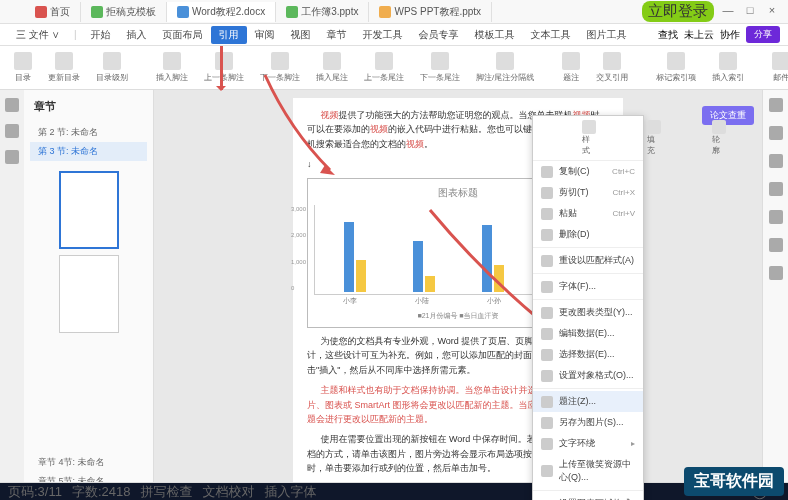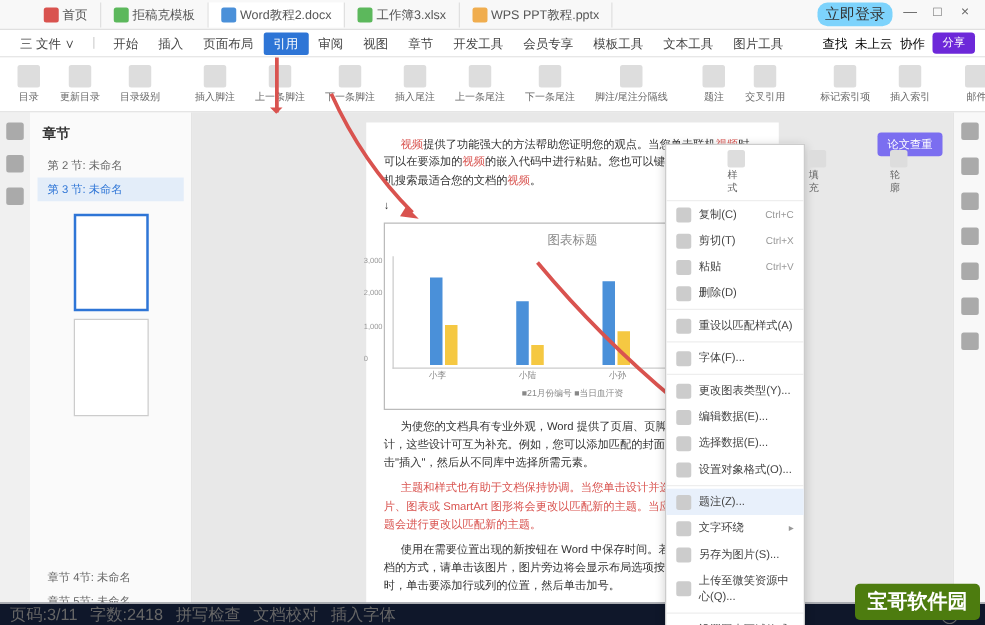--- a/index.html
+++ b/index.html
@@ -6,21 +6,21 @@
 body{width:788px;height:500px;background:#f5f5f5;font-size:10px;overflow:hidden;position:relative;}
 .titlebar{height:24px;background:#f8f8f8;display:flex;align-items:center;border-bottom:1px solid #e0e0e0;padding-left:25px;}
 .tab{padding:3px 10px;font-size:10px;color:#555;border-right:1px solid #e0e0e0;display:flex;align-items:center;gap:3px;}
 .tab.active{background:#fff;}
 .tab-icon{width:12px;height:12px;background:#4a90d9;border-radius:2px;}
 .tab-icon.red{background:#d9534f;}
 .tab-icon.green{background:#5cb85c;}
 .tab-icon.orange{background:#f0ad4e;}
 .win-controls{margin-left:auto;display:flex;align-items:center;gap:6px;padding-right:8px;}
 .win-btn{width:16px;height:16px;font-size:11px;text-align:center;color:#666;}
-.vip-badge{background:#7dd3fc;color:#333;padding:1px 6px;border-radius:8px;font-size:12px;}
+.vip-badge{background:#84cc16;color:#333;padding:1px 6px;border-radius:8px;font-size:15px;}
 .menubar{height:22px;background:#fff;display:flex;align-items:center;padding:0 8px;border-bottom:1px solid #e0e0e0;}
 .menu-item{padding:2px 8px;font-size:10px;color:#444;}
 .menu-item.active{background:#2e75d6;color:#fff;border-radius:2px;}
 .menu-right{margin-left:auto;display:flex;gap:6px;align-items:center;}
 .share-btn{background:#6d28d9;color:#fff;padding:2px 8px;border-radius:3px;font-size:9px;}
 .toolbar{height:44px;background:#fff;display:flex;align-items:center;padding:0 8px;gap:4px;border-bottom:1px solid #ddd;}
 .tool-group{display:flex;flex-direction:column;align-items:center;gap:2px;padding:2px 6px;}
 .tool-icon{width:18px;height:18px;background:#ddd;border-radius:2px;}
 .tool-label{font-size:8px;color:#666;white-space:nowrap;}
 .tool-sep{width:1px;height:30px;background:#ddd;margin:0 4px;}
@@ -58,21 +58,21 @@
 .ctx-sep{height:1px;background:#eee;margin:2px 0;}
 .sidebar-right{width:26px;background:#f8f8f8;border-left:1px solid #ddd;display:flex;flex-direction:column;align-items:center;padding-top:8px;gap:14px;}
 .check-btn{position:absolute;right:34px;top:106px;background:#7b6ef0;color:#fff;padding:3px 8px;font-size:9px;border-radius:3px;}
 .arrow{position:absolute;pointer-events:none;z-index:5;}
 .arrow.a1{left:220px;top:46px;width:3px;height:44px;background:#d9534f;}
 .arrow.a1::after{content:"";position:absolute;bottom:-6px;left:-4px;border:5px solid transparent;border-top-color:#d9534f;}
 .arrow.a2{left:260px;top:70px;width:80px;height:110px;}
 .arrow.a2 svg{width:100%;height:100%;}
 .arrow.a3{left:420px;top:200px;width:130px;height:130px;}
 .arrow.a3 svg{width:100%;height:100%;}
-.watermark{position:absolute;right:4px;bottom:4px;background:#4d7c0f;color:#fff;padding:4px 10px;font-size:16px;font-weight:bold;border-radius:4px;z-index:20;}
+.watermark{position:absolute;right:4px;bottom:4px;background:#0c4a6e;color:#fff;padding:4px 10px;font-size:16px;font-weight:bold;border-radius:4px;z-index:20;}
 .statusbar{height:18px;background:#0f172a;display:flex;align-items:center;padding:0 8px;font-size:13px;color:#666;gap:10px;border-top:1px solid #ddd;position:absolute;bottom:0;width:100%;}
 .status-right{margin-left:auto;display:flex;gap:8px;align-items:center;}
 .yaxis{position:absolute;left:-24px;top:0;height:100%;display:flex;flex-direction:column;justify-content:space-between;font-size:6px;color:#999;}
 .para{margin-bottom:6px;text-indent:1.5em;}
 </style>
 </head>
 <body>
 
 <div class="titlebar">
   <div class="tab">
@@ -82,21 +82,21 @@
   <div class="tab">
       <span class="tab-icon green"></span>
       <span>拒稿克模板</span>
     </div>
   <div class="tab active">
       <span class="tab-icon"></span>
       <span>Word教程2.docx</span>
     </div>
   <div class="tab">
       <span class="tab-icon green"></span>
-      <span>工作簿3.xlsx</span>
+      <span>工作簿3.pptx</span>
     </div>
   <div class="tab">
       <span class="tab-icon orange"></span>
       <span>WPS PPT教程.pptx</span>
     </div>
   <div class="win-controls">
     <span class="vip-badge">立即登录</span>
     <span class="win-btn">—</span>
     <span class="win-btn">□</span>
     <span class="win-btn">×</span>
@@ -336,26 +336,26 @@
       <div class="ctx-ic"></div>
       <span>设置对象格式(O)...</span>
     </div>
   <div class="ctx-sep"></div>
   <div class="ctx-item hov">
       <div class="ctx-ic"></div>
       <span>题注(Z)...</span>
     </div>
   <div class="ctx-item">
       <div class="ctx-ic"></div>
+      <span>另存为图片(S)...</span>
+    </div>
+  <div class="ctx-item">
+      <div class="ctx-ic"></div>
       <span>文字环绕</span>
       <span class="ctx-short">▸</span>
-    </div>
-  <div class="ctx-item">
-      <div class="ctx-ic"></div>
-      <span>另存为图片(S)...</span>
     </div>
   <div class="ctx-item">
       <div class="ctx-ic"></div>
       <span>上传至微笑资源中心(Q)...</span>
     </div>
   <div class="ctx-sep"></div>
   <div class="ctx-item">
       <div class="ctx-ic"></div>
       <span>设置图表区域格式(F)...</span>
     </div>

